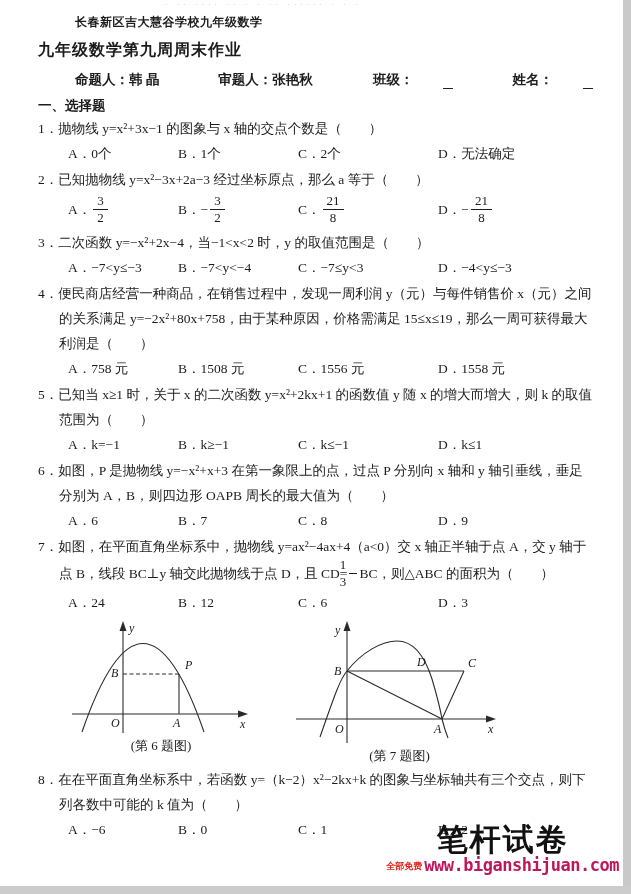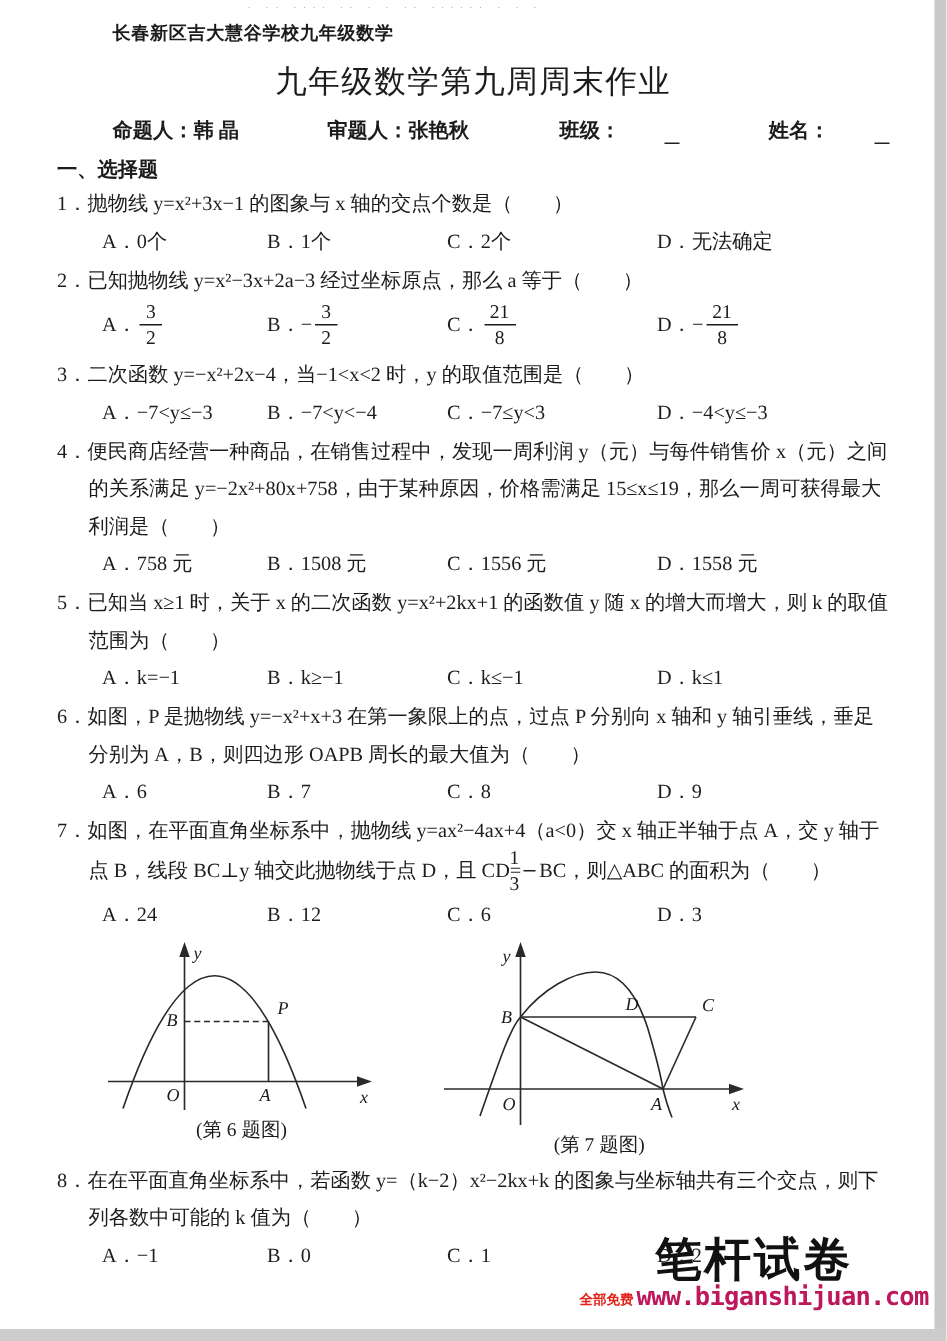--- a/index.html
+++ b/index.html
@@ -11,21 +11,21 @@
   }
   .scan-band-right { position:absolute; top:0; right:0; width:9px; height:100%;
     background:#c9c9c9; border-left:1px solid #ffffff; }
   .scan-band-bottom { position:absolute; bottom:0; left:0; width:100%; height:8px;
     background:#cccccc; }
   .top-artifact { position:absolute; top:1px; left:165px; width:330px;
     font-size:7px; color:#b5b5b5; letter-spacing:4px; white-space:nowrap; overflow:hidden; }
   .content { position:absolute; left:38px; top:14px; width:555px; }
   .school-header { margin-left:37px; font-size:12px; font-weight:bold;
     font-family:"Liberation Sans","DejaVu Sans",sans-serif; letter-spacing:0.5px; }
-  .page-title { text-align:center; font-size:21px; font-weight:normal; margin-top:9px;
+  .page-title { text-align:left; font-size:16px; font-weight:bold; margin-top:9px;
     letter-spacing:1px; }
   .meta-row { margin:10px 0 0 37px; font-size:13.5px; font-weight:bold;
     display:flex; align-items:flex-end; white-space:nowrap;gap:28px; }
   .meta-row .gap1 { width:26px; } .meta-row .gap2 { width:40px; } .meta-row .gap3 { width:34px; }
   .blank-line { display:inline-block; width:88px; border-bottom:1.5px solid #222;
     height:15px; margin-left:2px; }
   .section-heading { margin-top:8px; font-size:13.5px; font-weight:bold; }
   .q { margin-top:1px; }
   .q-stem { font-size:13.5px; line-height:25px; padding-left:21px; text-indent:-21px; }
   .q-num { font-style:normal; }
@@ -198,21 +198,21 @@
           <text class="lbl" x="43" y="15">y</text>
         </svg>
         <div class="fig-caption">(第 7 题图)</div>
       </div>
 
     </div>
 
     <div class="q">
       <div class="q-stem"><span class="q-num">8．</span><span>在在平面直角坐标系中，若函数 y=（k−2）x²−2kx+k 的图象与坐标轴共有三个交点，则下列各数中可能的 k 值为（　　）</span></div>
       <div class="opts">
-        <span>A．−1</span>
+        <span>A．−6</span>
         <span>B．0</span>
         <span>C．1</span>
         <span>D．2</span>
       </div>
     </div>
 
   </div>
 
   <div class="watermark">
     <div class="wm-brand">笔杆试卷</div>

